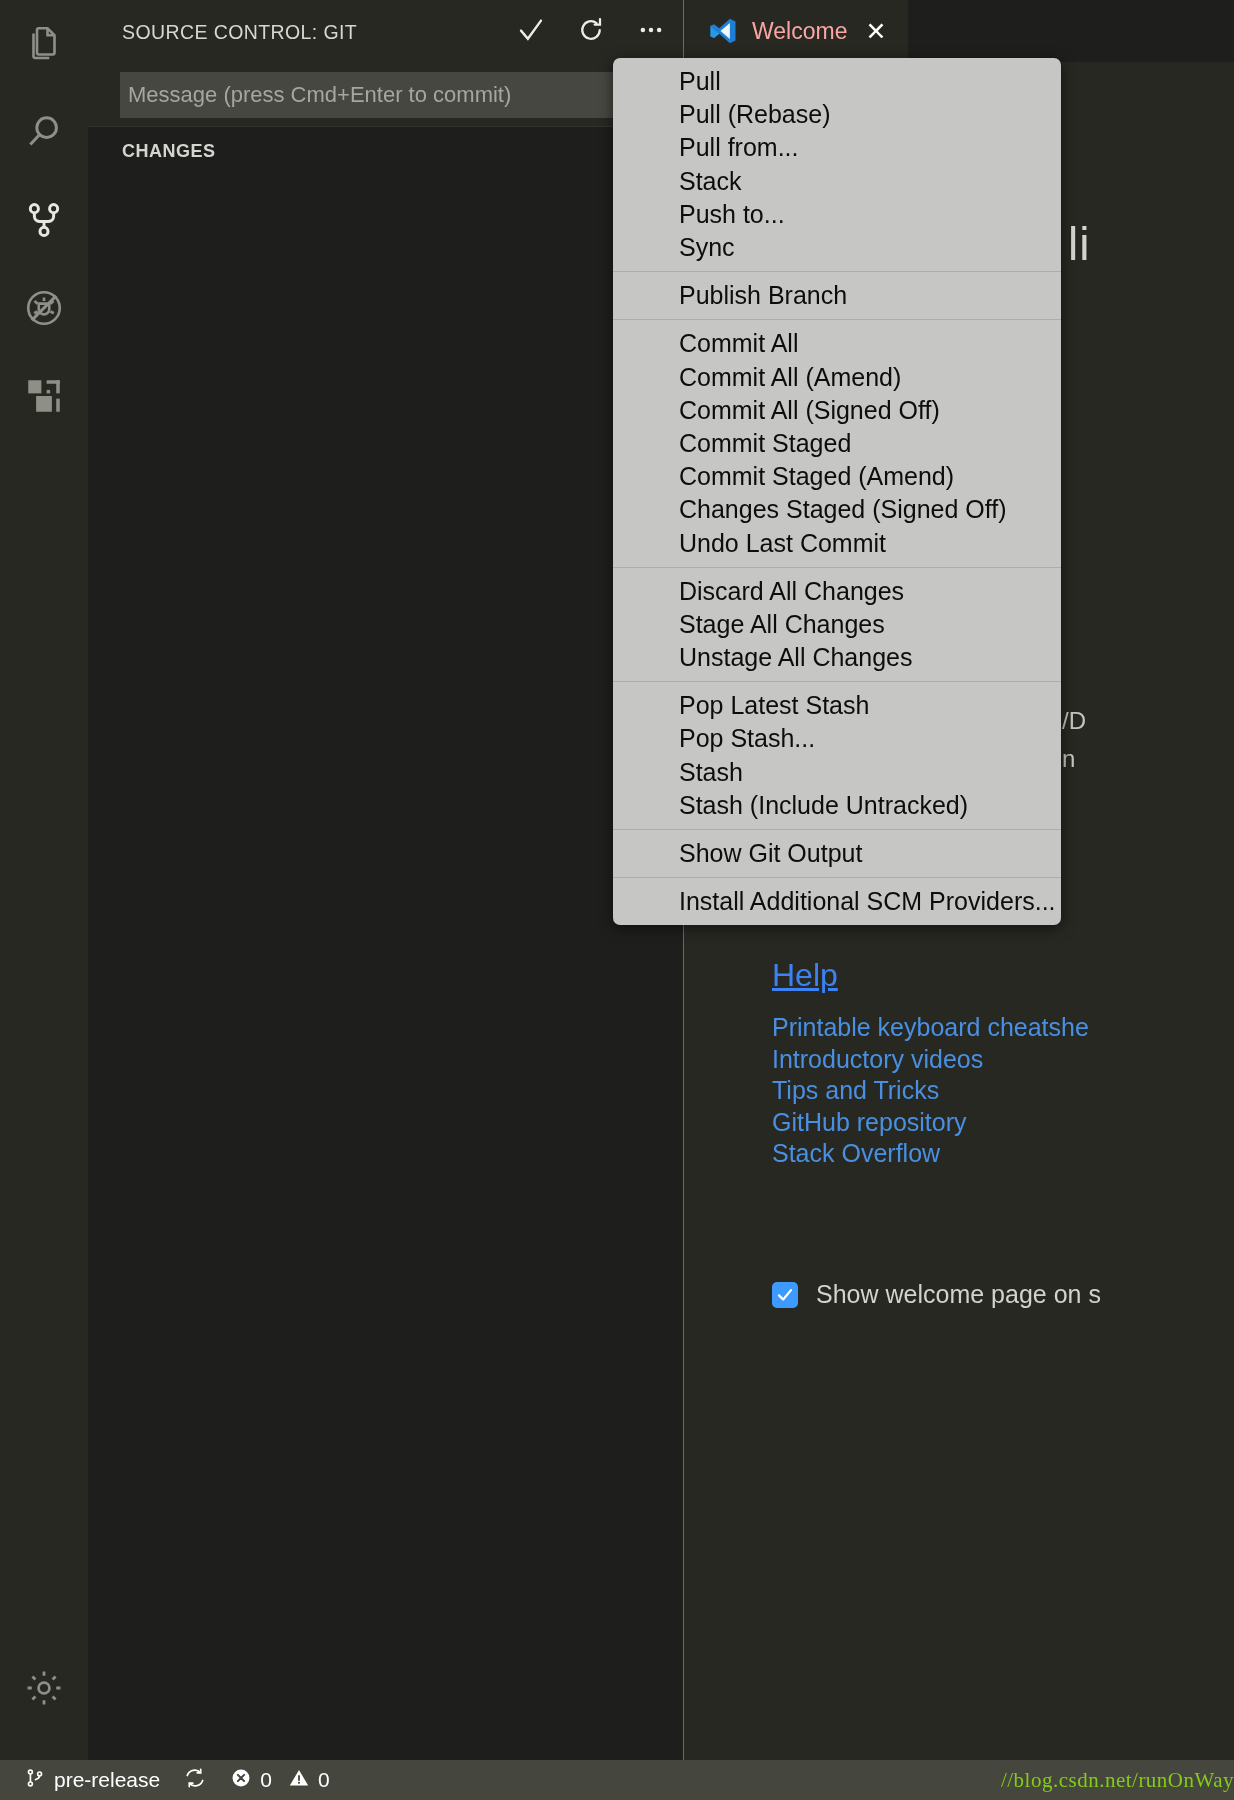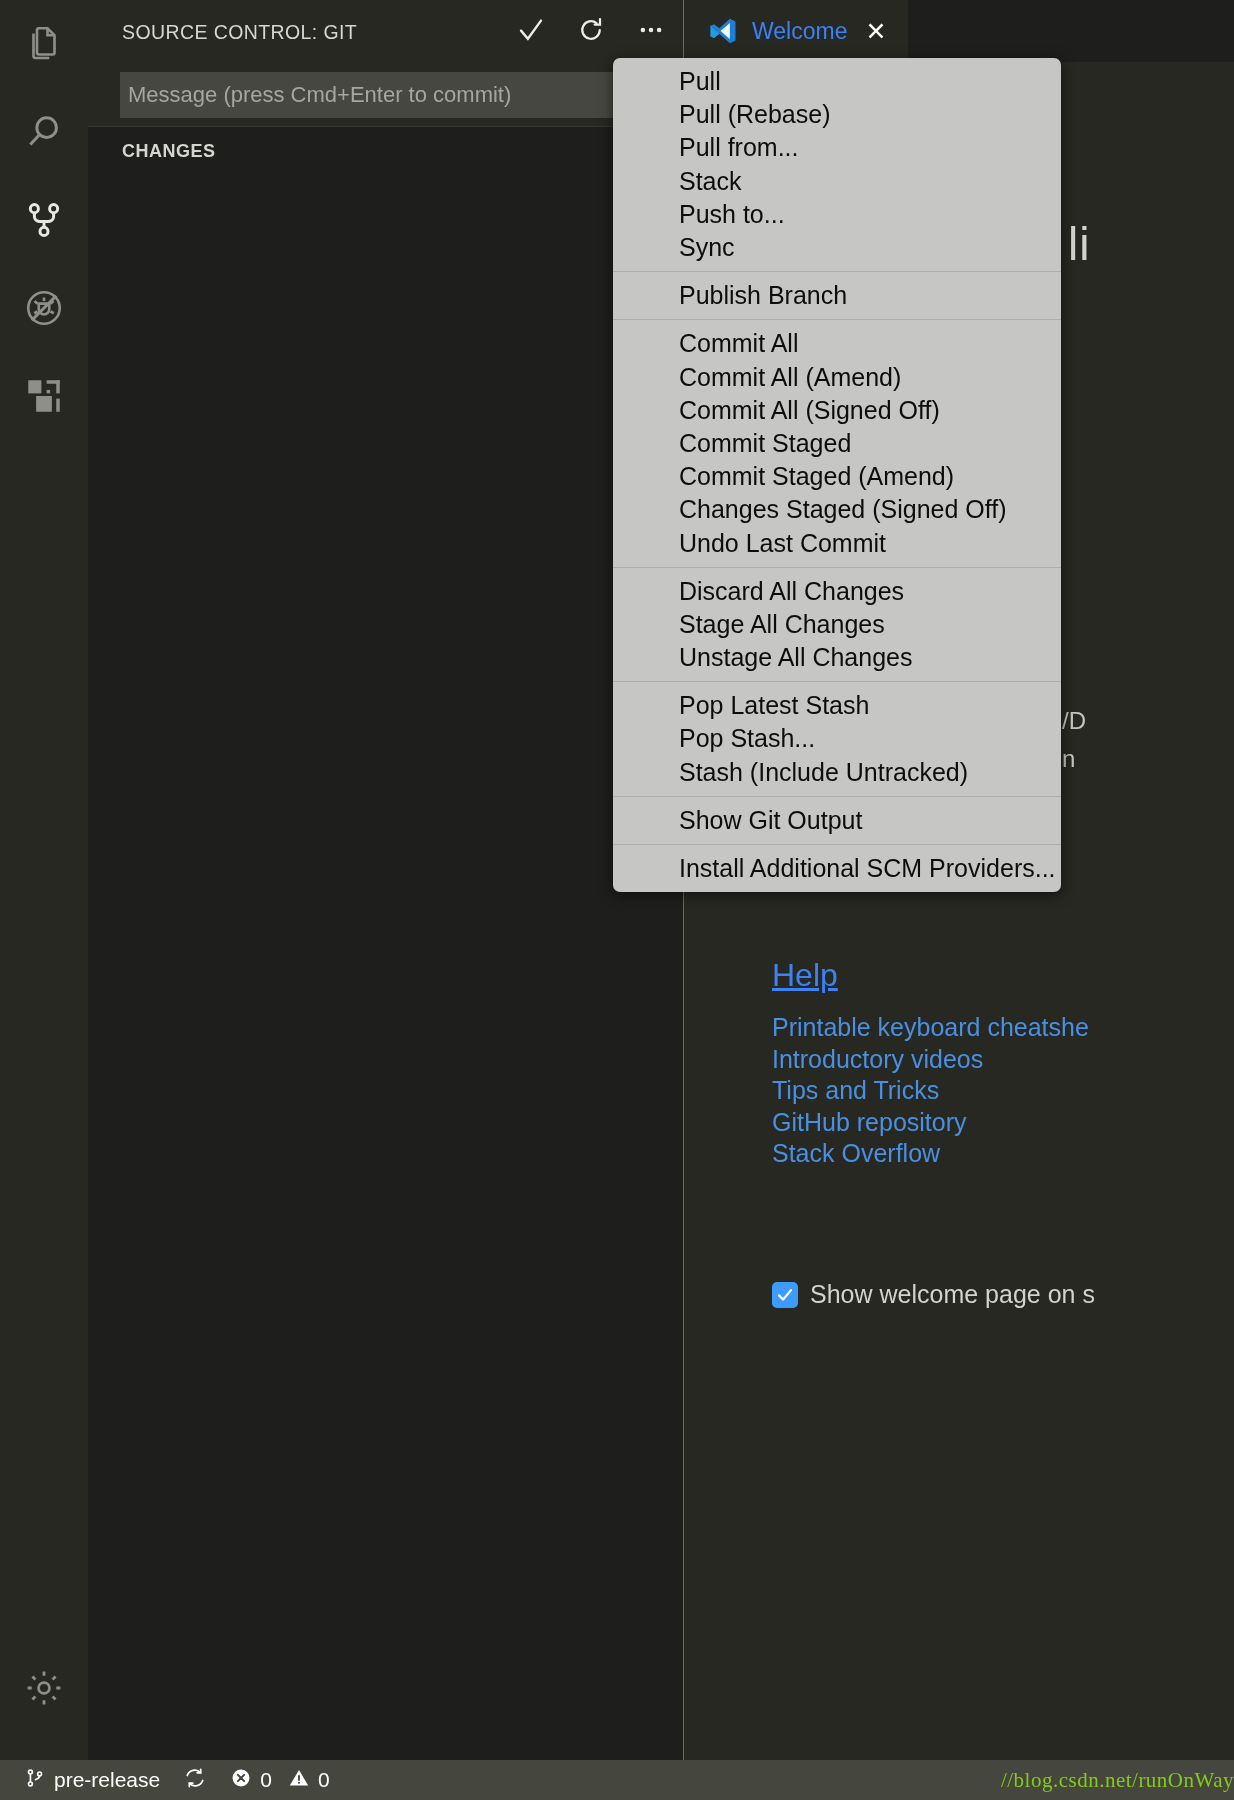--- a/index.html
+++ b/index.html
@@ -89,21 +89,21 @@
     background: #1e1f1c;
     display: flex; align-items: stretch;
   }
   .tab {
     display: flex; align-items: center; gap: 14px;
     padding: 0 22px 0 24px;
     background: #272822;
     cursor: pointer;
   }
   .tab-icon { width: 30px; height: 30px; display: block; }
-  .tab-label { font-size: 23px; color: #3b82f6; white-space: nowrap; }
+  .tab-label { font-size: 23px; color: #fca5a5; white-space: nowrap; }
   .tab-close {
     font-size: 25px; color: #ffffff; line-height: 1;
     cursor: pointer; font-weight: 400; margin-left: 4px;
   }
 
   .welcome-body {
     position: absolute; left: 0; top: 62px;
     width: 551px; height: 1698px;
     color: #cfcfc8;
     overflow: hidden;
@@ -128,21 +128,21 @@
   .help-links {
     position: absolute; left: 88px; top: 950px;
     list-style: none;
   }
   .help-links li {
     font-size: 25px; line-height: 31.5px;
     color: #4a90e2; white-space: nowrap; cursor: pointer;
   }
   .show-welcome-row {
     position: absolute; left: 88px; top: 1218px;
-    display: flex; align-items: center; gap: 12px;
+    display: flex; align-items: center; gap: 18px;
   }
   .chk {
     width: 26px; height: 26px; border-radius: 5px;
     background: #3d9aff;
     display: flex; align-items: center; justify-content: center;
     cursor: pointer; flex: 0 0 auto;
   }
   .chk svg { display: block; }
   .show-welcome-label {
     font-size: 25px; color: #d3d3cc; white-space: nowrap;
@@ -390,20 +390,21 @@
       <div class="ctx-item">Discard All Changes</div>
       <div class="ctx-item">Stage All Changes</div>
       <div class="ctx-item">Unstage All Changes</div>
     </div>
 
     <div class="ctx-sep"></div>
 
     <div class="ctx-group">
       <div class="ctx-item">Pop Latest Stash</div>
       <div class="ctx-item">Pop Stash...</div>
+      <div class="ctx-item">Stash</div>
       <div class="ctx-item">Stash (Include Untracked)</div>
     </div>
 
     <div class="ctx-sep"></div>
 
     <div class="ctx-group">
       <div class="ctx-item">Show Git Output</div>
     </div>
 
     <div class="ctx-sep"></div>

